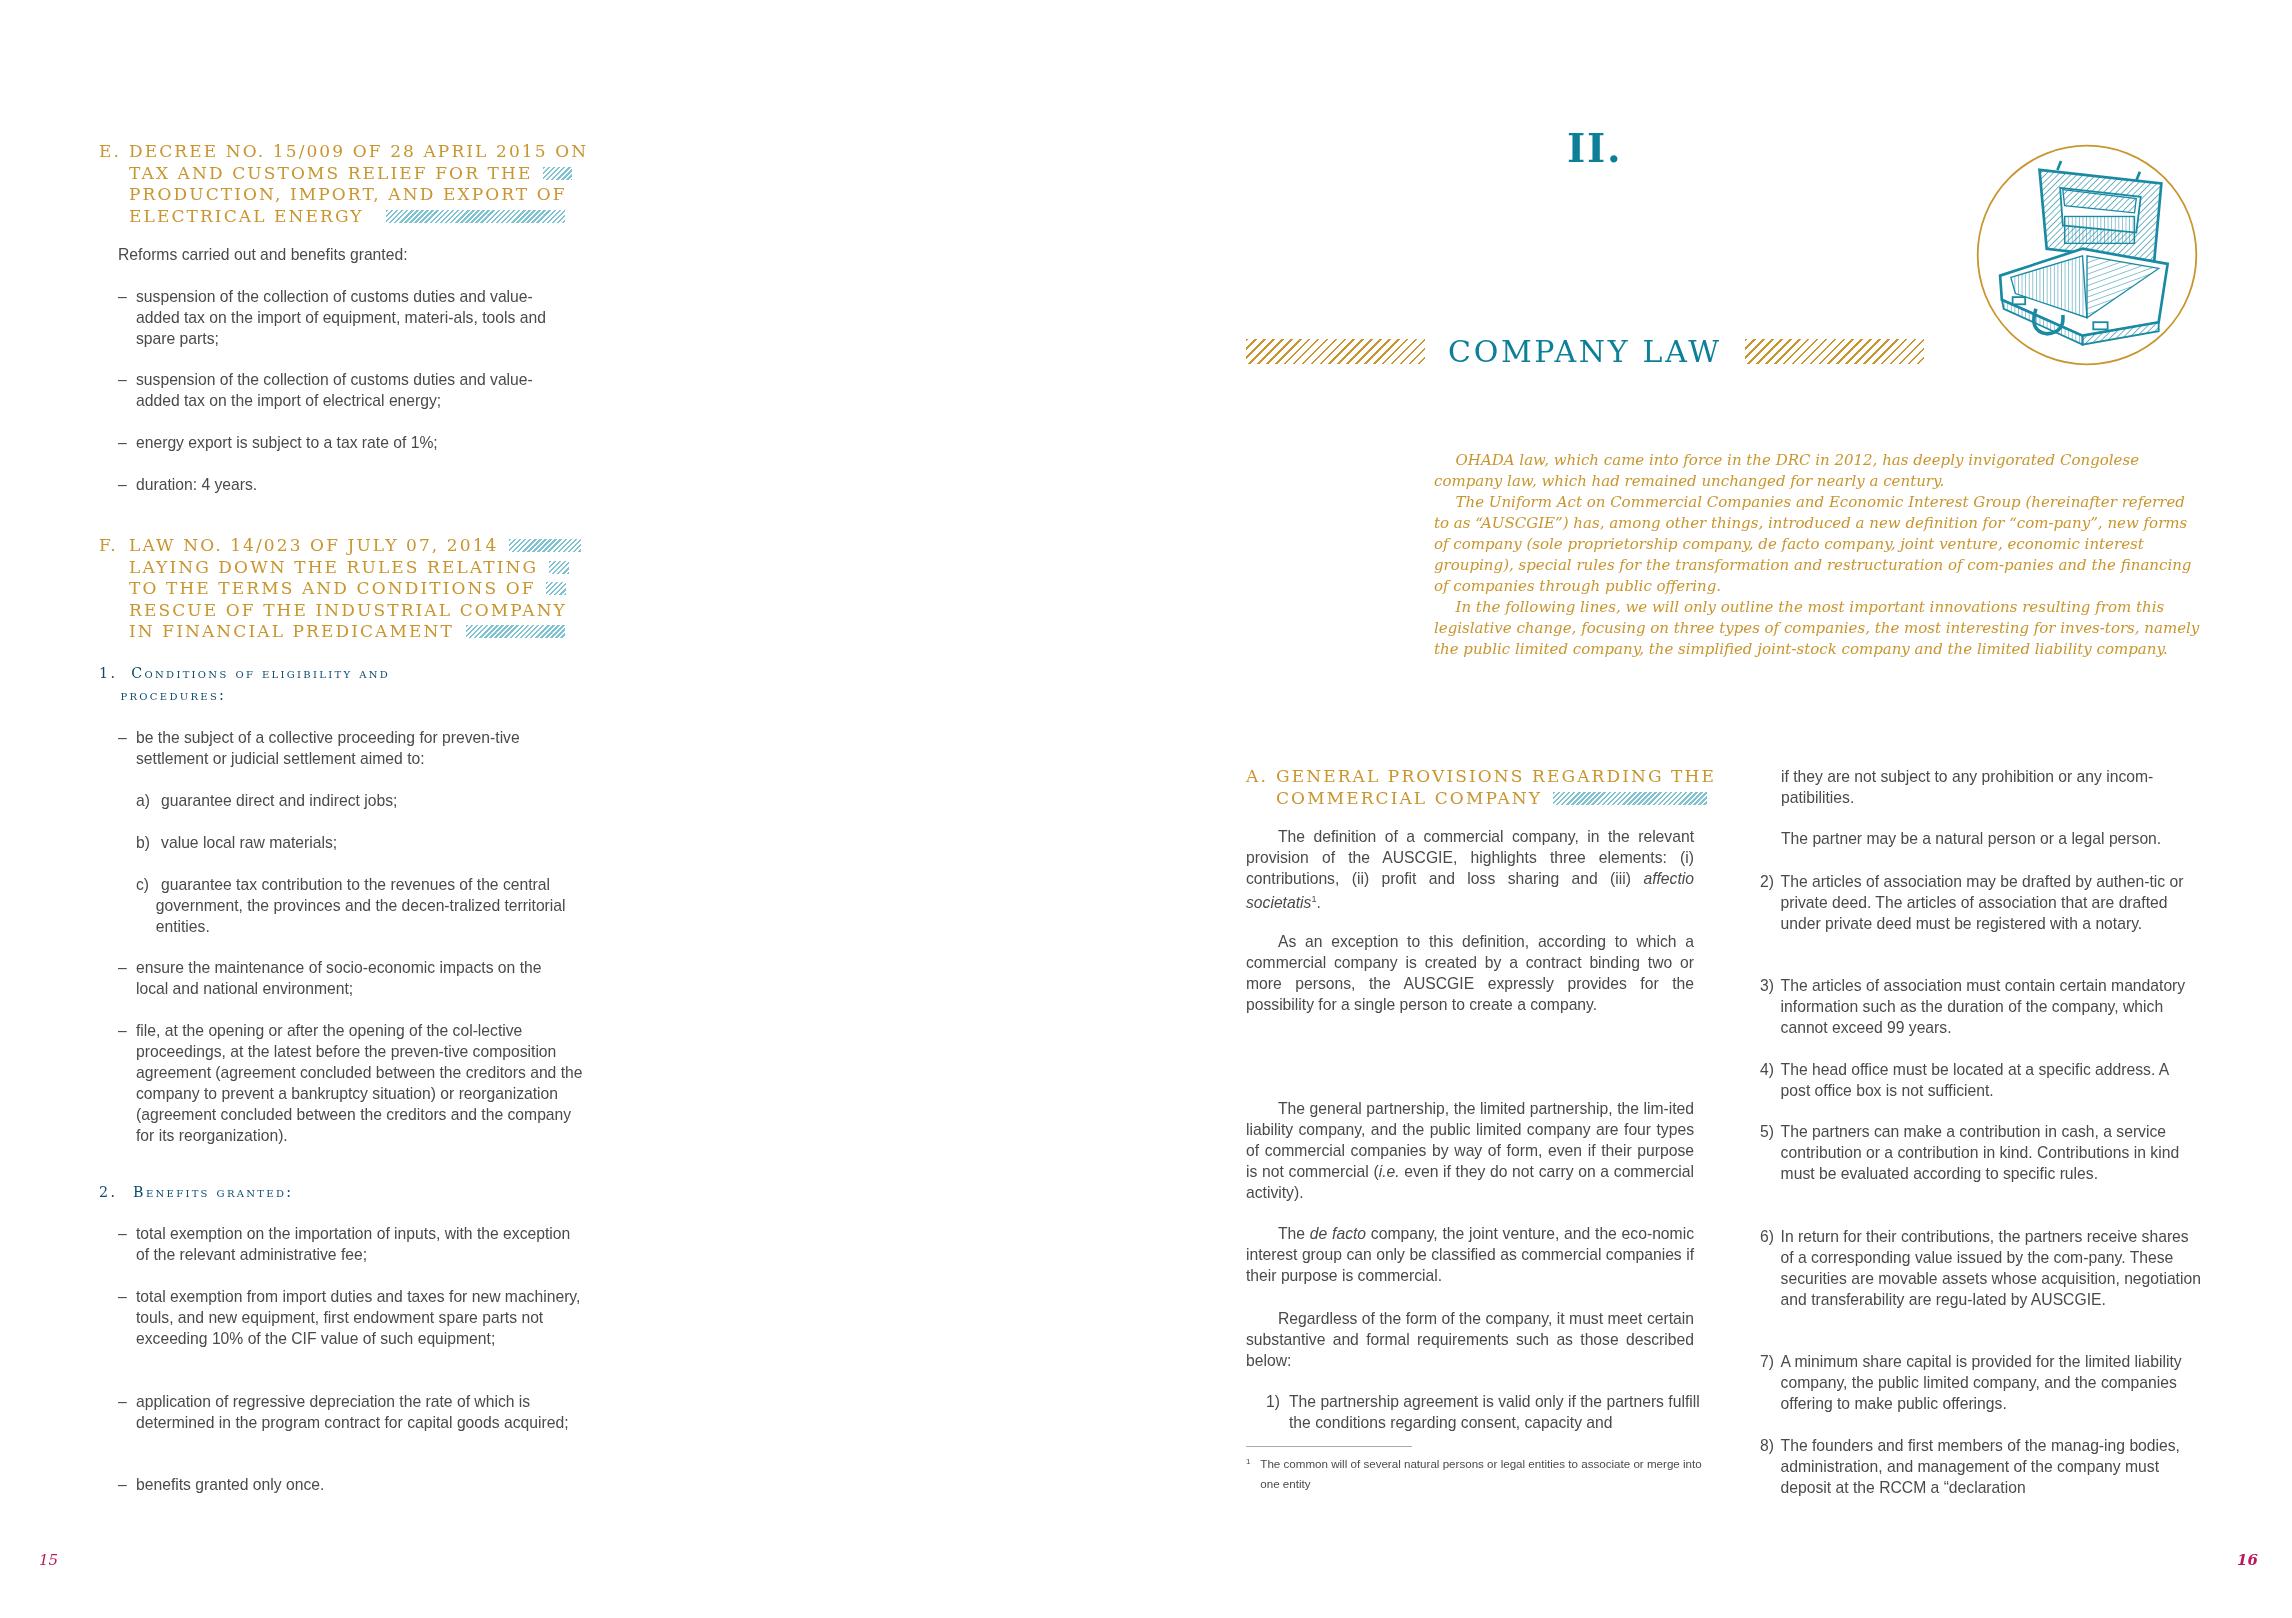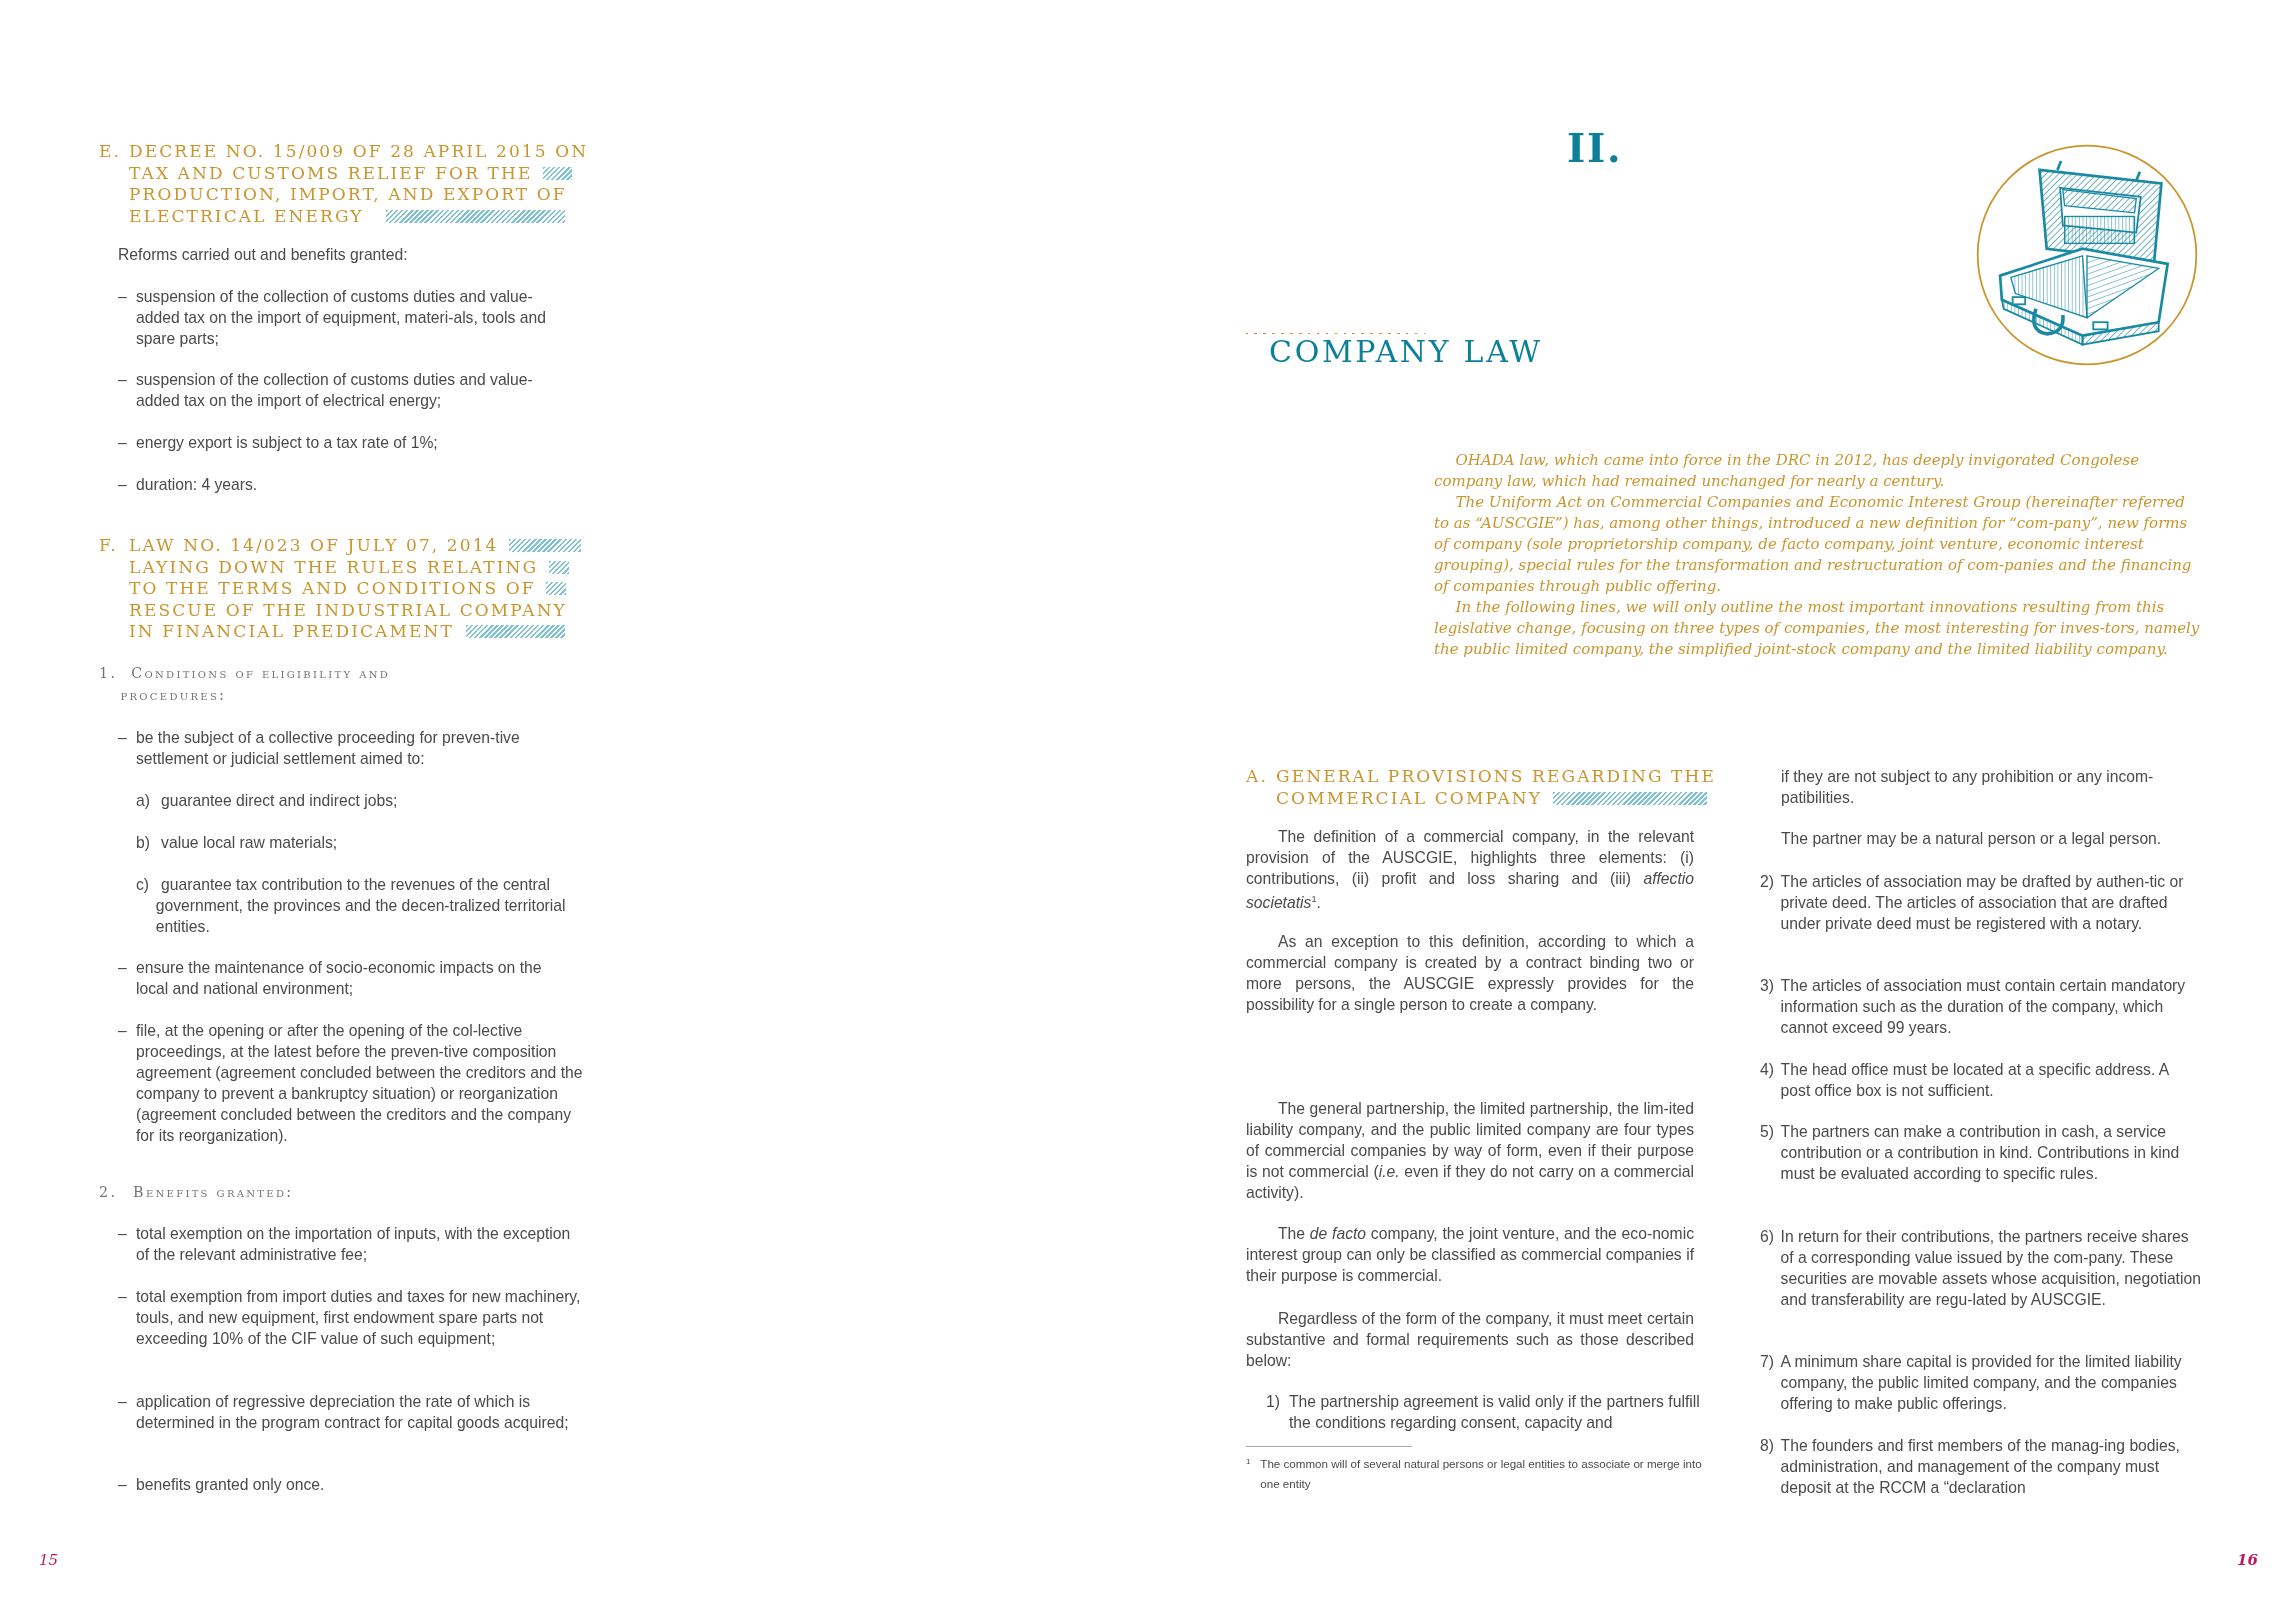--- a/index.html
+++ b/index.html
@@ -15,21 +15,21 @@
     background: repeating-linear-gradient(135deg, #c9952e 0 1.8px, #ffffff 1.8px 6.3px); }
 
   .sec-head { position:absolute; font-family:"DejaVu Serif", serif; font-size:17px;
     letter-spacing:2.1px; line-height:21.5px; color:#c9952e; text-transform:uppercase; }
   .sec-head .letter { position:absolute; left:0; top:0; }
   .sec-head .lines { margin-left:30px;text-align:center; }
   .sec-head .ln { display:flex; align-items:center; justify-content:space-between; white-space:nowrap; }
   .sec-head .ln .hatch-blue { margin-left:10.7px; flex:0 0 auto; }
 
   .sub-head { position:absolute; font-family:"DejaVu Serif", serif; font-size:14.3px;
-    letter-spacing:2.3px; line-height:21.5px; color:#737373; font-variant:small-caps; }
+    letter-spacing:2.3px; line-height:21.5px; color:#0c4a6e; font-variant:small-caps; }
 
   .body-txt { font-size:15.7px; line-height:21px; color:#4a4a4a; }
   .dash-item { position:absolute; padding-left:18px; font-size:15.7px; line-height:21px; }
   .dash-item .dash { position:absolute; left:0; top:0; }
   .alpha-item { position:absolute; padding-left:19.7px; font-size:15.7px; line-height:21px; }
   .alpha-item .mk { position:absolute; left:0; top:0; }
 
   .num-item { position:absolute; padding-left:19.7px; font-size:15.7px; line-height:21px; }
   .num-item .mk { position:absolute; left:0; top:0; }
 
@@ -165,21 +165,21 @@
     <span>benefits granted only once.</span>
   </div>
 
   <div class="page-num" style="left:39px; top:1551px;">15</div>
 </div>
 
 <div class="page right">
 
   <div style="position:absolute; left:421px; top:125px; font-family:'DejaVu Serif', serif; font-size:39px; font-weight:bold; color:#0e7f99; letter-spacing:1.8px;">II.</div>
 
-  <div style="position:absolute; left:100px; top:333px; width:806px; height:36px; display:flex; align-items:flex-start;flex-direction:column;">
+  <div style="position:absolute; left:100px; top:333px; width:806px; height:36px; display:flex; align-items:center;">
     <span class="hatch-gold" style="width:179px;"></span>
     <span style="margin:0 23px; font-family:'DejaVu Serif', serif; font-size:30px; color:#0e7f99; letter-spacing:2.7px; white-space:nowrap;">COMPANY LAW</span>
     <span class="hatch-gold" style="width:179px;"></span>
   </div>
 
   <div style="position:absolute; left:829px; top:143px; width:224px; height:224px;">
     <svg width="224" height="224" viewBox="0 0 250 250">
       <defs>
         <pattern id="hs" width="5" height="5" patternUnits="userSpaceOnUse" patternTransform="rotate(45)">
           <line x1="0" y1="0" x2="0" y2="5" stroke="#1a8aa3" stroke-width="1.4"></line>

